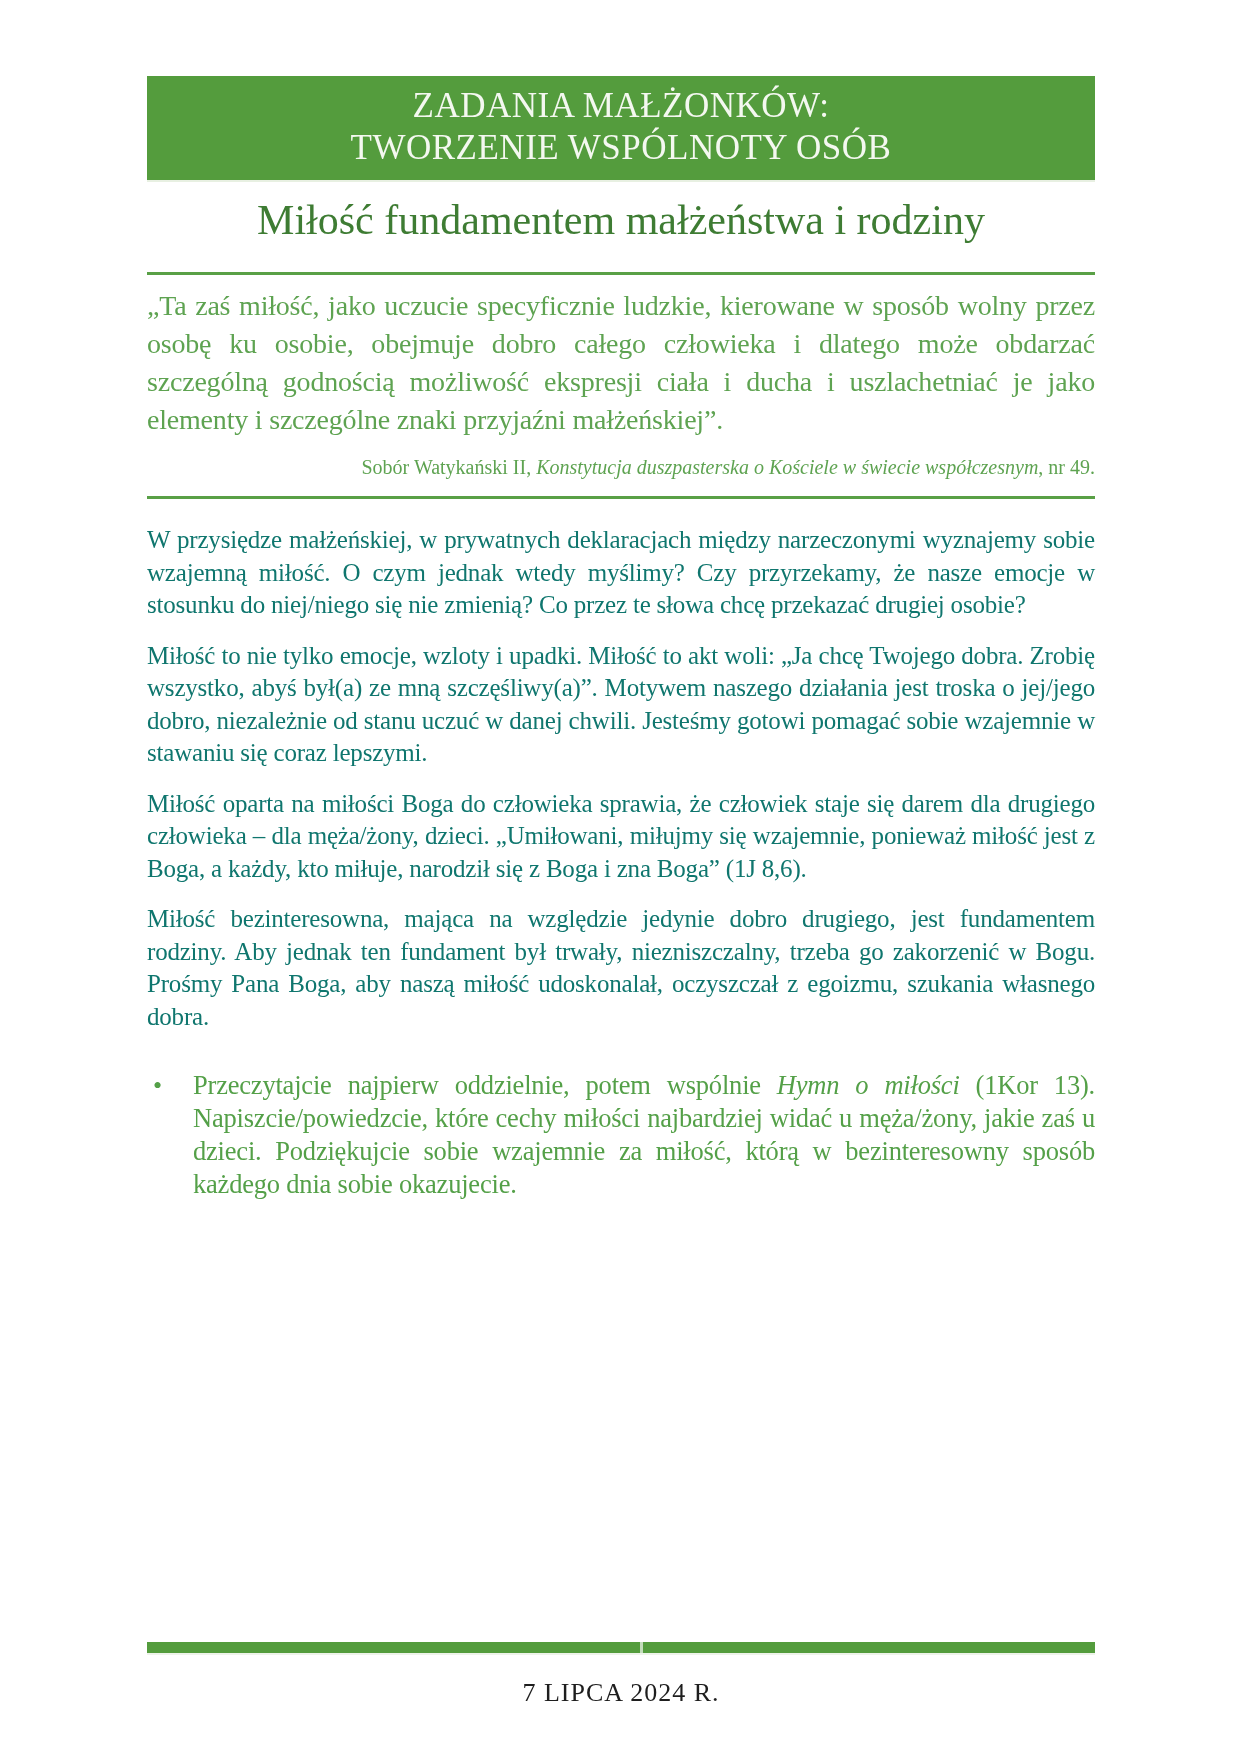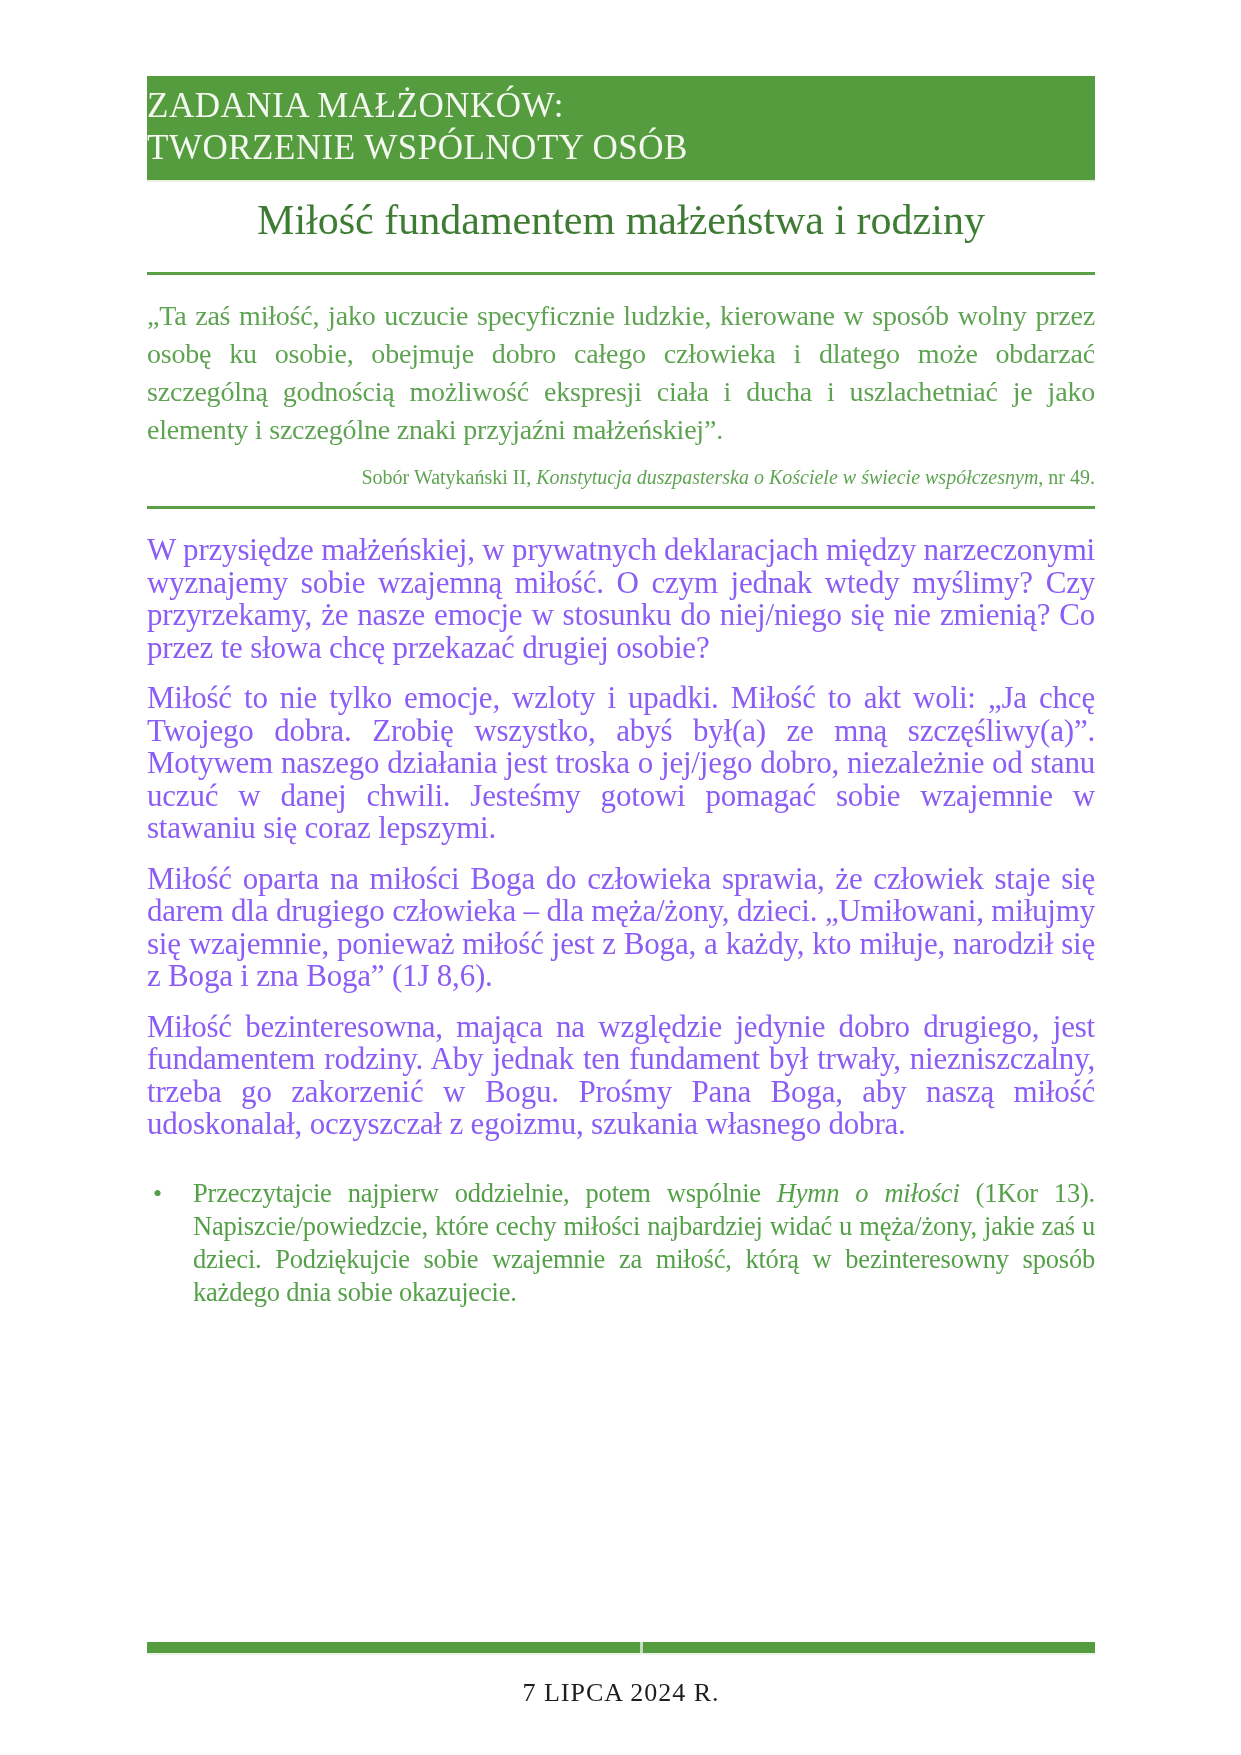--- a/index.html
+++ b/index.html
@@ -14,20 +14,21 @@
   .col{
     position:relative;
     margin:0 146px 0 147px; 
     width:948px;
   }
   
   .banner{
     margin-top:76px;
     background:#549c3d;
     color:#f4f8f0;
+    text-align:center;
     padding:9px 0 11px 0;
     border-bottom:2px solid #e8f0e2;
   }
   .banner .line{
     font-size:35px;
     line-height:42px;
     letter-spacing:0.5px;
   }
   
   .page-title{
@@ -39,42 +40,42 @@
   }
   
   .rule{
     border:none;
     border-top:3px solid #59a046;
     margin:0;
   }
   .rule-title{margin-top:28px;}
   
   .quote{
-    margin-top:22px;
+    margin-top:12px;
     color:#5ea351;
     font-size:28px;
     line-height:38px;
     text-align:justify;
     letter-spacing:-0.2px;
   }
   .attribution{
     margin-top:13px;
     text-align:right;
     color:#5ea351;
     font-size:20px;
     line-height:30px;
   }
   .attribution .work{font-style:italic;}
   .rule-quote{margin-top:14px;}
   
   .body-text{margin-top:25px;}
   .body-text p{
     margin:0 0 18px 0;
-    color:#8b5cf6;
-    font-size:31px;
+    color:#0f766e;
+    font-size:25px;
     line-height:32.5px;
     text-align:justify;
     letter-spacing:-0.2px;
     font-family:Liberation Serif, serif;
   }
   
   .task-rules{margin-top:50px;}
   .task-heading{
     text-align:center;
     color:#3a7232;

